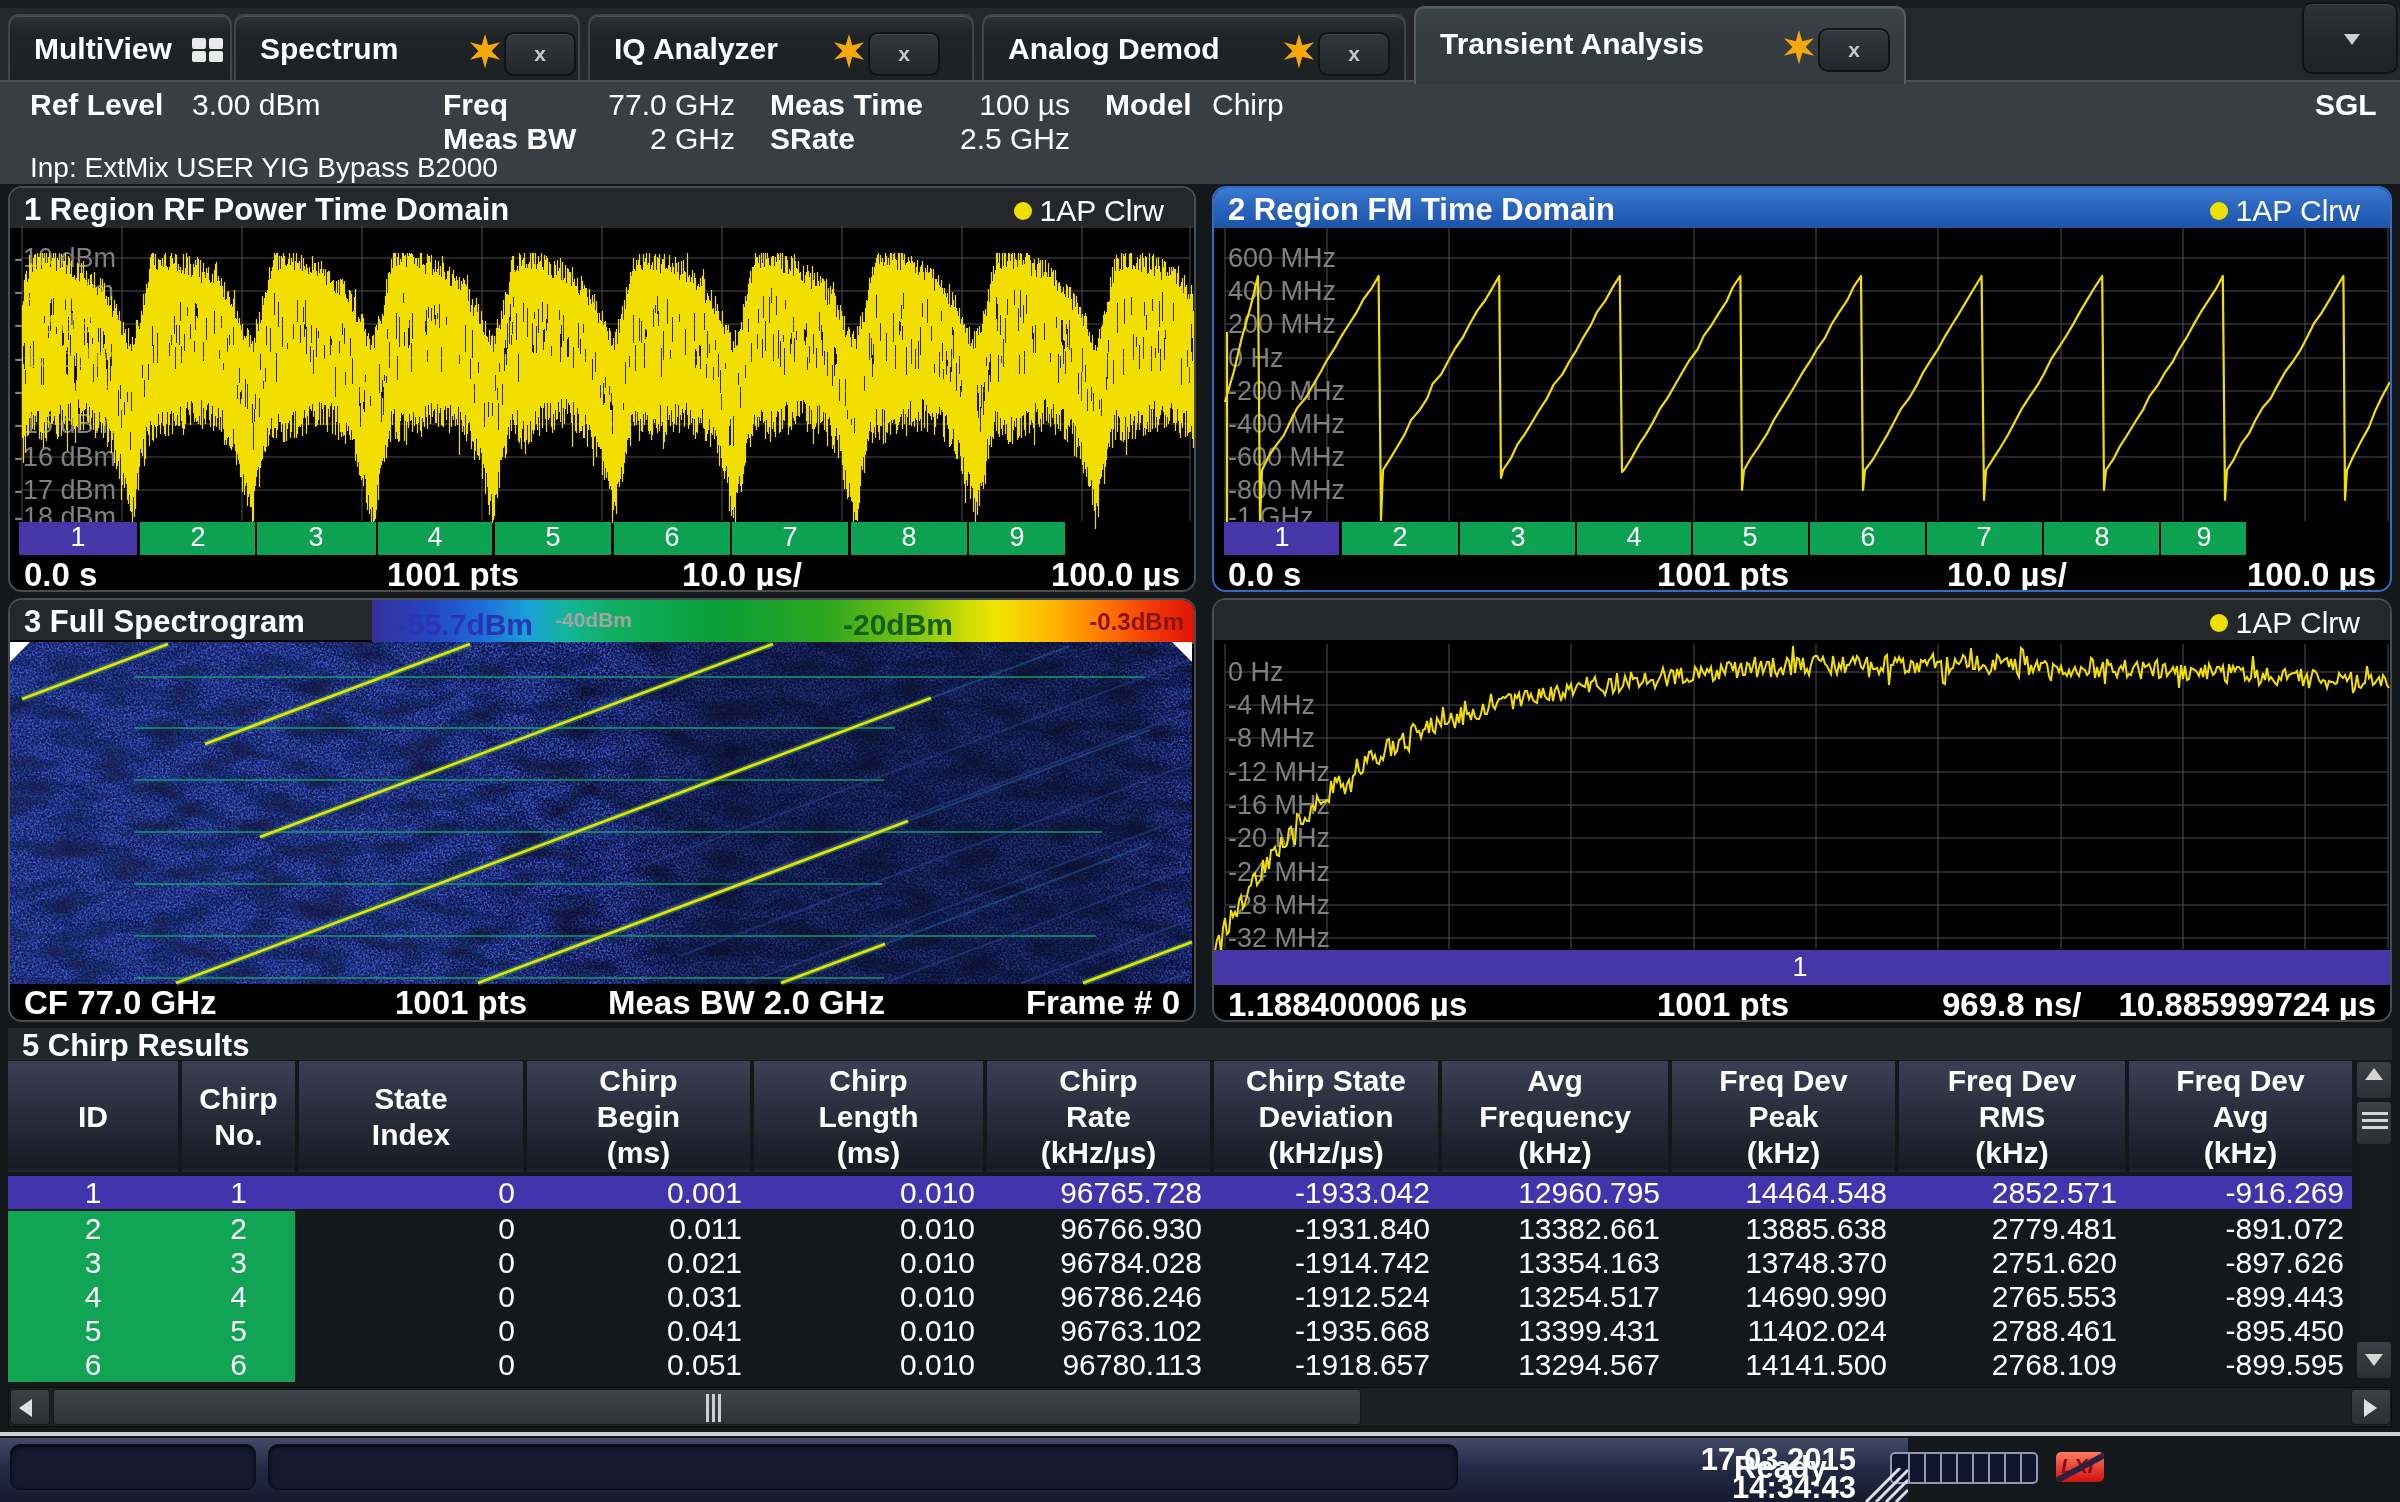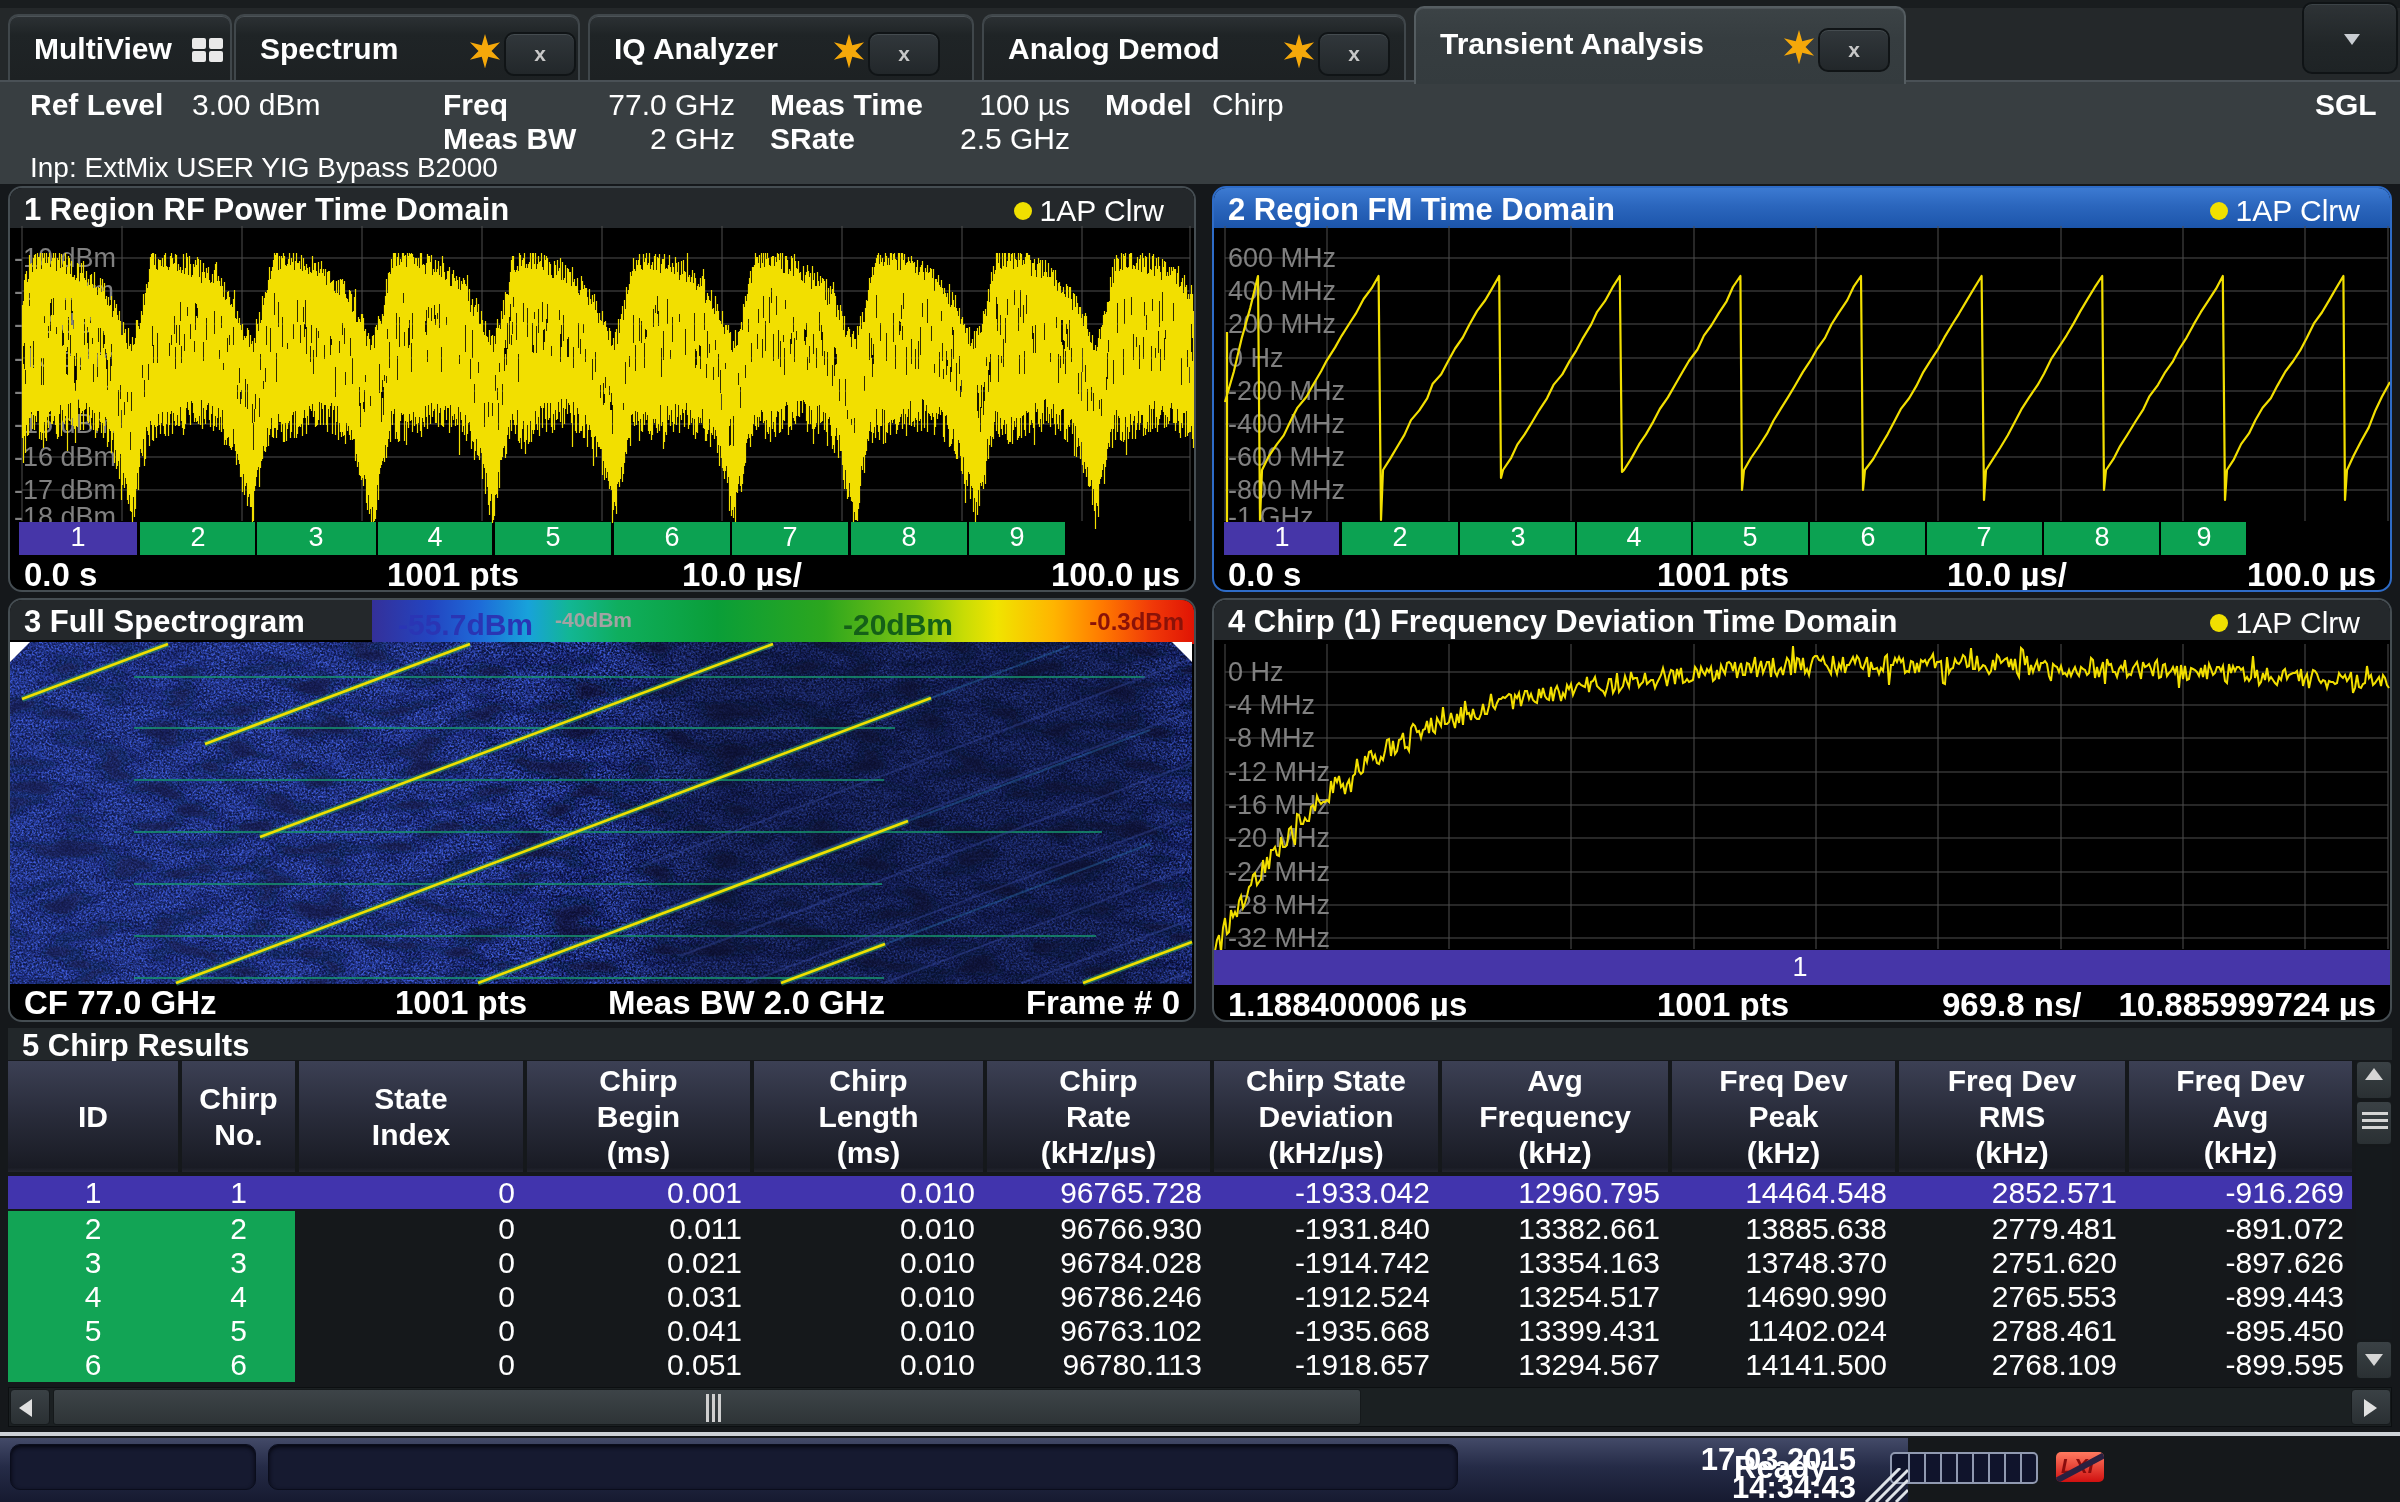--- a/index.html
+++ b/index.html
@@ -326,21 +326,20 @@
     </svg>
     <div class="pfoot" style="top:384px">
       <span style="left:14px">CF 77.0 GHz</span>
       <span style="left:385px">1001 pts</span>
       <span style="left:598px">Meas BW 2.0 GHz</span>
       <span style="right:14px">Frame # 0</span>
     </div>
   </div>
 <div class="panel" style="left:1212px;top:598px;width:1180px;height:424px">
     <div class="ptitle">
-      <span class="t">4 Chirp (1) Frequency Deviation Time Domain</span>
       <span class="trc" style="right:30px"><b></b>1AP Clrw</span>
     </div>
     <svg class="abs" style="left:-2px;top:-2px" width="1178" height="422" viewBox="1212 598 1178 422">
       <g stroke="#4e4e4e" stroke-width="1">
         <line x1="1225" y1="644" x2="1225" y2="949"></line>
         <line x1="1327" y1="644" x2="1327" y2="949"></line>
         <line x1="1449" y1="644" x2="1449" y2="949"></line>
         <line x1="1571" y1="644" x2="1571" y2="949"></line>
         <line x1="1694" y1="644" x2="1694" y2="949"></line>
         <line x1="1816" y1="644" x2="1816" y2="949"></line>

